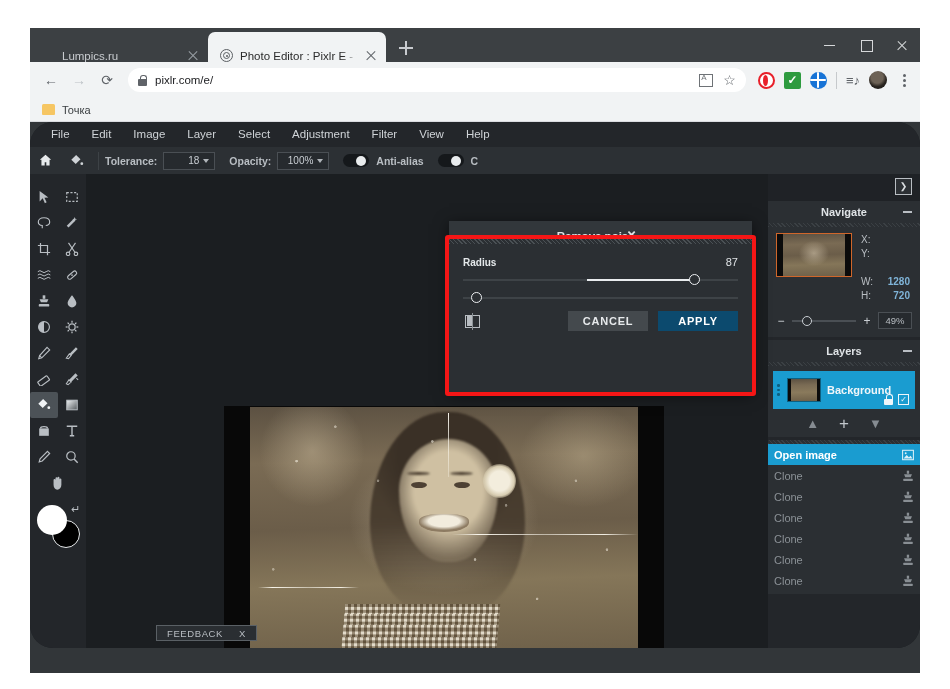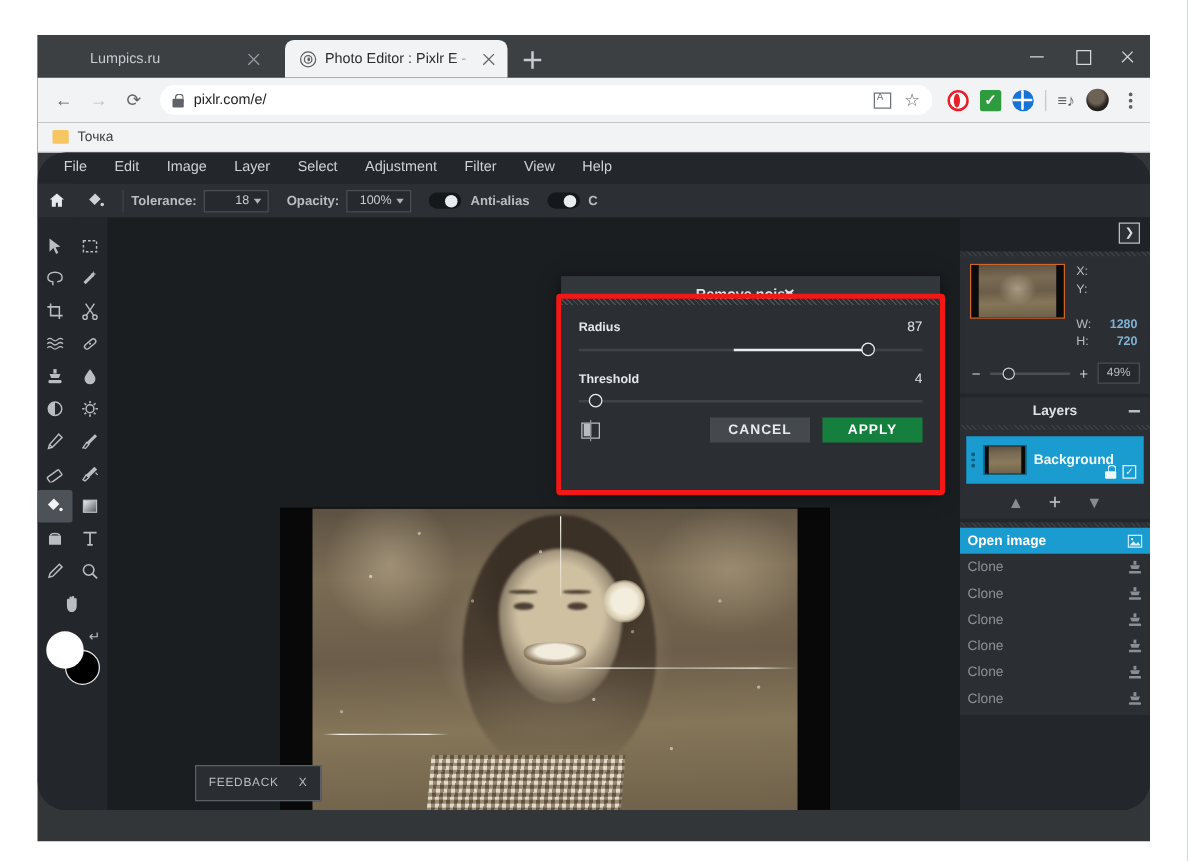--- a/index.html
+++ b/index.html
@@ -18,26 +18,25 @@
     background: #323639;
     overflow: hidden;
   }
 
   
   .tabstrip {
     position: relative; height: 34px; background: #3c4043;
     display: flex; align-items: flex-end;
   }
   .tab {
-    position: relative; height: 30px; display: flex; align-items: center;
+    position: relative; height: 30px; display: flex; align-items: flex-end;
     padding: 0 8px 0 12px; gap: 7px;
     font-size: 11.5px; color: #c8cbcf;
     border-radius: 7px 7px 0 0;
     min-width: 0;
-    margin-left: 10px;
   }
   .tab.inactive { width: 178px; }
   .tab.active {
     width: 178px; background: #f1f3f4; color: #2b2b2b;
   }
   .tab-favicon { width: 13px; height: 13px; flex: 0 0 13px; position: relative; }
   .favicon-orange { border-radius: 50%; background: #f79034; width: 12px; height: 12px; }
   .favicon-pixlr {
     width: 13px; height: 13px; border-radius: 50%;
     border: 1.4px solid #5b5f63;
@@ -337,21 +336,21 @@
       radial-gradient(circle at 66% 40%, rgba(255,250,238,.40) 0 1px, transparent 1.6px),
       radial-gradient(circle at 74% 78%, rgba(255,250,238,.50) 0 1px, transparent 1.6px),
       radial-gradient(circle at 84% 30%, rgba(255,250,238,.42) 0 1px, transparent 1.6px),
       radial-gradient(circle at 92% 58%, rgba(255,250,238,.48) 0 1px, transparent 1.6px),
       radial-gradient(circle at 6% 66%,  rgba(255,250,238,.40) 0 1px, transparent 1.6px),
       radial-gradient(circle at 40% 88%, rgba(255,250,238,.44) 0 1px, transparent 1.6px),
       radial-gradient(circle at 55% 92%, rgba(255,250,238,.40) 0 1px, transparent 1.6px);
   }
 
   .feedback {
-    position: absolute; left: 70px; bottom: 7px; height: 29px; padding: 0 10px;
+    position: absolute; left: 70px; bottom: 7px; height: 16px; padding: 0 10px;
     border: 1px solid #5a6065; background: #2a2e32;
     display: flex; align-items: center; gap: 16px;
     font-size: 9.5px; color: #b9bec3; letter-spacing: .6px;
   }
   .feedback .fx { cursor: pointer; }
 
   
   .rightpanel {
     position: absolute; right: 0; top: 52px; width: 152px; bottom: 0;
     background: #23262a;
@@ -507,21 +506,21 @@
     position: absolute; left: 3.5px; top: 3.5px; width: 6px; height: 10px; background: #b7bcc1;
   }
   .split-icon .tick {
     position: absolute; left: 9.2px; top: 0; width: 1.2px; height: 17px; background: #8d9398;
   }
   .btn {
     height: 20px; min-width: 80px; display: flex; align-items: center; justify-content: center;
     font-size: 11px; font-weight: bold; letter-spacing: .8px; cursor: pointer;
   }
   .btn-cancel { background: #44494d; color: #e7eaec; margin-left: auto; }
-  .btn-apply { background: #15803d; color: #ffffff; }
+  .btn-apply { background: #0c4a6e; color: #ffffff; }
 
   
   .redbox {
     position: absolute; left: 415px; top: 113px; width: 311px; height: 161px;
     border: 4px solid #f51616; border-radius: 3px; z-index: 60; pointer-events: none;
   }
 </style>
 </head>
 <body>
 
@@ -815,20 +814,24 @@
           <span class="fx">X</span>
         </div>
       </div>
 
       <div class="rightpanel">
         <div class="panel-expand-row">
           <div class="expand-btn">❯</div>
         </div>
 
         <div class="panel">
+          <div class="panel-head">
+            <span class="panel-title">Navigate</span>
+            <span class="panel-collapse"></span>
+          </div>
           <div class="hatch"></div>
           <div class="panel-body">
             <div class="nav-row">
               <div class="nav-thumb">
                 <div class="tphoto"></div>
               </div>
               <div class="nav-meta">
                 <div class="row"><span class="lbl">X:</span> <span class="val"></span></div>
                 <div class="row"><span class="lbl">Y:</span> <span class="val"></span></div>
                 <div class="row wh" style="margin-top:14px">
@@ -962,24 +965,20 @@
             <div class="slider-row">
               <span class="slider-label">Radius</span>
               <span class="slider-val">87</span>
             </div>
             <div class="strack">
               <span class="sfill" id="fill0" style="left: 45%; width: 39%;"></span>
               <span class="shandle" id="h0" style="left: 84%;"></span>
             </div>
           </div>
           <div class="slider-block" style="margin-bottom:10px">
-            <div class="slider-row">
-              <span class="slider-label">Threshold</span>
-              <span class="slider-val">4</span>
-            </div>
             <div class="strack">
               <span class="sfill" id="fill1" style="left: 4%; width: 1%;"></span>
               <span class="shandle" id="h1" style="left: 5%;"></span>
             </div>
           </div>
         </div>
         <div class="modal-foot">
           <span class="split-icon">
             <span class="box"></span>
               <span class="half"></span>

